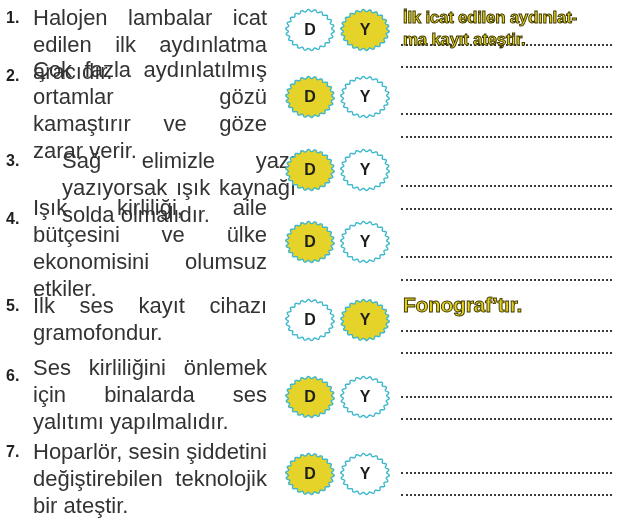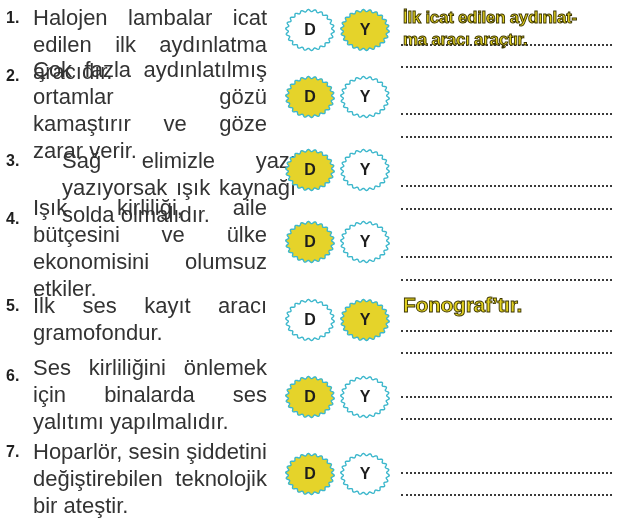--- a/index.html
+++ b/index.html
@@ -36,21 +36,21 @@
   <div class="stmt" style="top:147px;margin-left:29px;">Sağ elimizle yazı yazıyorsak ışık kaynağı solda olmalıdır.</div>
 </div>
 
 <div class="item" style="top:0;">
   <span class="num" style="top:210px;">4.</span>
   <div class="stmt" style="top:194px;">Işık kirliliği, aile bütçesini ve ülke ekonomisini olumsuz etkiler.</div>
 </div>
 
 <div class="item" style="top:0;">
   <span class="num" style="top:297px;">5.</span>
-  <div class="stmt" style="top:292px;">İlk ses kayıt aracı gramofondur.</div>
+  <div class="stmt" style="top:292px;">İlk ses kayıt cihazı gramofondur.</div>
 </div>
 
 <div class="item" style="top:0;">
   <span class="num" style="top:367px;">6.</span>
   <div class="stmt" style="top:354px;">Ses kirliliğini önlemek için binalarda ses yalıtımı yapılmalıdır.</div>
 </div>
 
 <div class="item" style="top:0;">
   <span class="num" style="top:443px;">7.</span>
   <div class="stmt" style="top:438px;">Hoparlör, sesin şiddetini değiştirebilen teknolojik bir ateştir.</div>
@@ -139,21 +139,21 @@
       <svg width="52" height="44">
         <path d="M49.00 22.00 L49.48 22.35 L49.89 22.71 L50.15 23.07 L50.24 23.44 L50.13 23.79 L49.83 24.12 L49.39 24.44 L48.87 24.72 L48.32 25.00 L47.83 25.26 L47.45 25.54 L47.23 25.83 L47.19 26.15 L47.32 26.51 L47.59 26.90 L47.94 27.33 L48.30 27.78 L48.60 28.23 L48.79 28.65 L48.82 29.04 L48.66 29.37 L48.32 29.65 L47.84 29.86 L47.26 30.02 L46.64 30.16 L46.05 30.29 L45.56 30.45 L45.19 30.65 L44.99 30.92 L44.94 31.27 L45.03 31.69 L45.20 32.17 L45.40 32.68 L45.57 33.19 L45.66 33.67 L45.61 34.08 L45.40 34.40 L45.04 34.62 L44.55 34.74 L43.96 34.78 L43.32 34.77 L42.70 34.75 L42.14 34.76 L41.68 34.84 L41.34 35.01 L41.14 35.29 L41.05 35.68 L41.04 36.16 L41.06 36.69 L41.07 37.23 L41.02 37.73 L40.88 38.15 L40.62 38.45 L40.25 38.62 L39.76 38.67 L39.20 38.60 L38.60 38.45 L38.00 38.28 L37.43 38.13 L36.94 38.06 L36.53 38.10 L36.21 38.27 L35.96 38.58 L35.78 39.00 L35.62 39.50 L35.46 40.02 L35.27 40.52 L35.02 40.93 L34.70 41.21 L34.30 41.34 L33.85 41.32 L33.34 41.16 L32.82 40.90 L32.29 40.60 L31.78 40.30 L31.32 40.08 L30.89 39.97 L30.51 40.00 L30.17 40.19 L29.85 40.51 L29.54 40.92 L29.21 41.39 L28.87 41.83 L28.51 42.21 L28.11 42.46 L27.70 42.55 L27.27 42.48 L26.83 42.25 L26.41 41.91 L26.00 41.50 L25.61 41.08 L25.23 40.72 L24.86 40.47 L24.49 40.35 L24.10 40.39 L23.70 40.58 L23.27 40.88 L22.81 41.23 L22.34 41.60 L21.86 41.90 L21.39 42.10 L20.95 42.15 L20.55 42.03 L20.19 41.76 L19.88 41.37 L19.61 40.89 L19.37 40.39 L19.13 39.93 L18.87 39.55 L18.57 39.30 L18.21 39.20 L17.79 39.23 L17.30 39.38 L16.75 39.60 L16.18 39.85 L15.62 40.05 L15.08 40.17 L14.61 40.16 L14.23 40.01 L13.94 39.71 L13.74 39.30 L13.62 38.79 L13.55 38.26 L13.48 37.74 L13.38 37.28 L13.21 36.93 L12.94 36.70 L12.56 36.59 L12.07 36.58 L11.50 36.65 L10.88 36.75 L10.26 36.82 L9.68 36.84 L9.19 36.76 L8.82 36.57 L8.59 36.26 L8.49 35.84 L8.51 35.35 L8.61 34.82 L8.72 34.29 L8.80 33.81 L8.80 33.40 L8.67 33.07 L8.39 32.85 L7.98 32.70 L7.44 32.61 L6.82 32.56 L6.19 32.49 L5.60 32.39 L5.11 32.23 L4.76 31.98 L4.58 31.66 L4.57 31.26 L4.71 30.80 L4.95 30.32 L5.24 29.84 L5.50 29.38 L5.67 28.96 L5.71 28.60 L5.59 28.30 L5.30 28.04 L4.85 27.83 L4.31 27.62 L3.72 27.42 L3.16 27.19 L2.69 26.93 L2.37 26.62 L2.24 26.28 L2.30 25.91 L2.53 25.51 L2.89 25.10 L3.31 24.70 L3.74 24.32 L4.09 23.95 L4.30 23.61 L4.35 23.28 L4.22 22.97 L3.92 22.65 L3.49 22.33 L3.00 22.00 L2.52 21.65 L2.11 21.29 L1.85 20.93 L1.76 20.56 L1.87 20.21 L2.17 19.88 L2.61 19.56 L3.13 19.28 L3.68 19.00 L4.17 18.74 L4.55 18.46 L4.77 18.17 L4.81 17.85 L4.68 17.49 L4.41 17.10 L4.06 16.67 L3.70 16.22 L3.40 15.77 L3.21 15.35 L3.18 14.96 L3.34 14.63 L3.68 14.35 L4.16 14.14 L4.74 13.98 L5.36 13.84 L5.95 13.71 L6.44 13.55 L6.81 13.35 L7.01 13.08 L7.06 12.73 L6.97 12.31 L6.80 11.83 L6.60 11.32 L6.43 10.81 L6.34 10.33 L6.39 9.92 L6.60 9.60 L6.96 9.38 L7.45 9.26 L8.04 9.22 L8.68 9.23 L9.30 9.25 L9.86 9.24 L10.32 9.16 L10.66 8.99 L10.86 8.71 L10.95 8.32 L10.96 7.84 L10.94 7.31 L10.93 6.77 L10.98 6.27 L11.12 5.85 L11.38 5.55 L11.75 5.38 L12.24 5.33 L12.80 5.40 L13.40 5.55 L14.00 5.72 L14.57 5.87 L15.06 5.94 L15.47 5.90 L15.79 5.73 L16.04 5.42 L16.22 5.00 L16.38 4.50 L16.54 3.98 L16.73 3.48 L16.98 3.07 L17.30 2.79 L17.70 2.66 L18.15 2.68 L18.66 2.84 L19.18 3.10 L19.71 3.40 L20.22 3.70 L20.68 3.92 L21.11 4.03 L21.49 4.00 L21.83 3.81 L22.15 3.49 L22.46 3.08 L22.79 2.61 L23.13 2.17 L23.49 1.79 L23.89 1.54 L24.30 1.45 L24.73 1.52 L25.17 1.75 L25.59 2.09 L26.00 2.50 L26.39 2.92 L26.77 3.28 L27.14 3.53 L27.51 3.65 L27.90 3.61 L28.30 3.42 L28.73 3.12 L29.19 2.77 L29.66 2.40 L30.14 2.10 L30.61 1.90 L31.05 1.85 L31.45 1.97 L31.81 2.24 L32.12 2.63 L32.39 3.11 L32.63 3.61 L32.87 4.07 L33.13 4.45 L33.43 4.70 L33.79 4.80 L34.21 4.77 L34.70 4.62 L35.25 4.40 L35.82 4.15 L36.38 3.95 L36.92 3.83 L37.39 3.84 L37.77 3.99 L38.06 4.29 L38.26 4.70 L38.38 5.21 L38.45 5.74 L38.52 6.26 L38.62 6.72 L38.79 7.07 L39.06 7.30 L39.44 7.41 L39.93 7.42 L40.50 7.35 L41.12 7.25 L41.74 7.18 L42.32 7.16 L42.81 7.24 L43.18 7.43 L43.41 7.74 L43.51 8.16 L43.49 8.65 L43.39 9.18 L43.28 9.71 L43.20 10.19 L43.20 10.60 L43.33 10.93 L43.61 11.15 L44.02 11.30 L44.56 11.39 L45.18 11.44 L45.81 11.51 L46.40 11.61 L46.89 11.77 L47.24 12.02 L47.42 12.34 L47.43 12.74 L47.29 13.20 L47.05 13.68 L46.76 14.16 L46.50 14.62 L46.33 15.04 L46.29 15.40 L46.41 15.70 L46.70 15.96 L47.15 16.17 L47.69 16.38 L48.28 16.58 L48.84 16.81 L49.31 17.07 L49.63 17.38 L49.76 17.72 L49.70 18.09 L49.47 18.49 L49.11 18.90 L48.69 19.30 L48.26 19.68 L47.91 20.05 L47.70 20.39 L47.65 20.72 L47.78 21.03 L48.08 21.35 L48.51 21.67 L49.00 22.00 Z" fill="#ffffff" stroke="#3cb7cc" stroke-width="1.4"></path>
       </svg>
       <span>Y</span>
     </div>
   </div>
 
 <div class="line" style="top:44px;"></div>
 <div class="line" style="top:66px;"></div>
 <div class="answer" style="top:8px; font-size:17px;">İlk icat edilen aydınlat-</div>
-<div class="answer" style="top:30px; font-size:17px;">ma aracı araçtır.</div>
+<div class="answer" style="top:30px; font-size:17px;">ma kayıt ateştir.</div>
 
 <div class="line" style="top:113px;"></div>
 <div class="line" style="top:136px;"></div>
 
 <div class="line" style="top:185px;"></div>
 <div class="line" style="top:208px;"></div>
 
 <div class="line" style="top:256px;"></div>
 <div class="line" style="top:279px;"></div>
 

